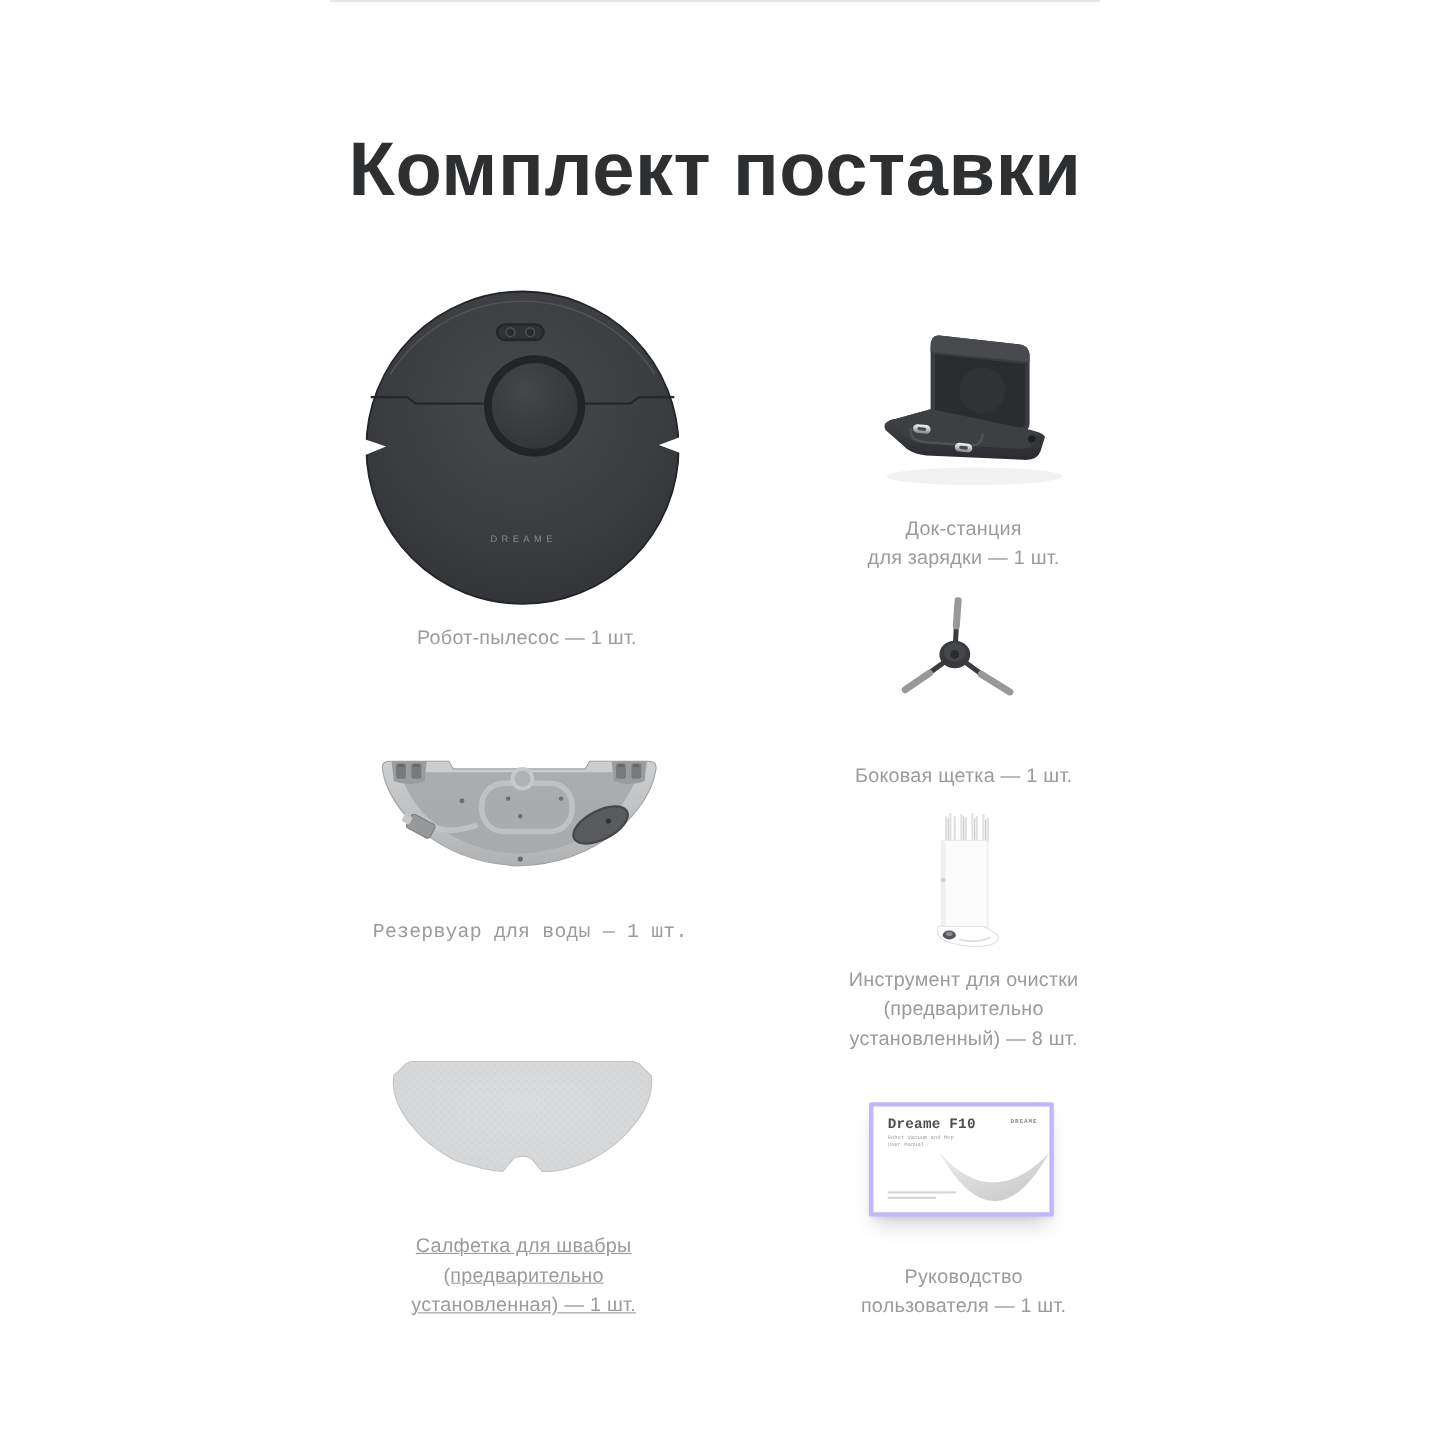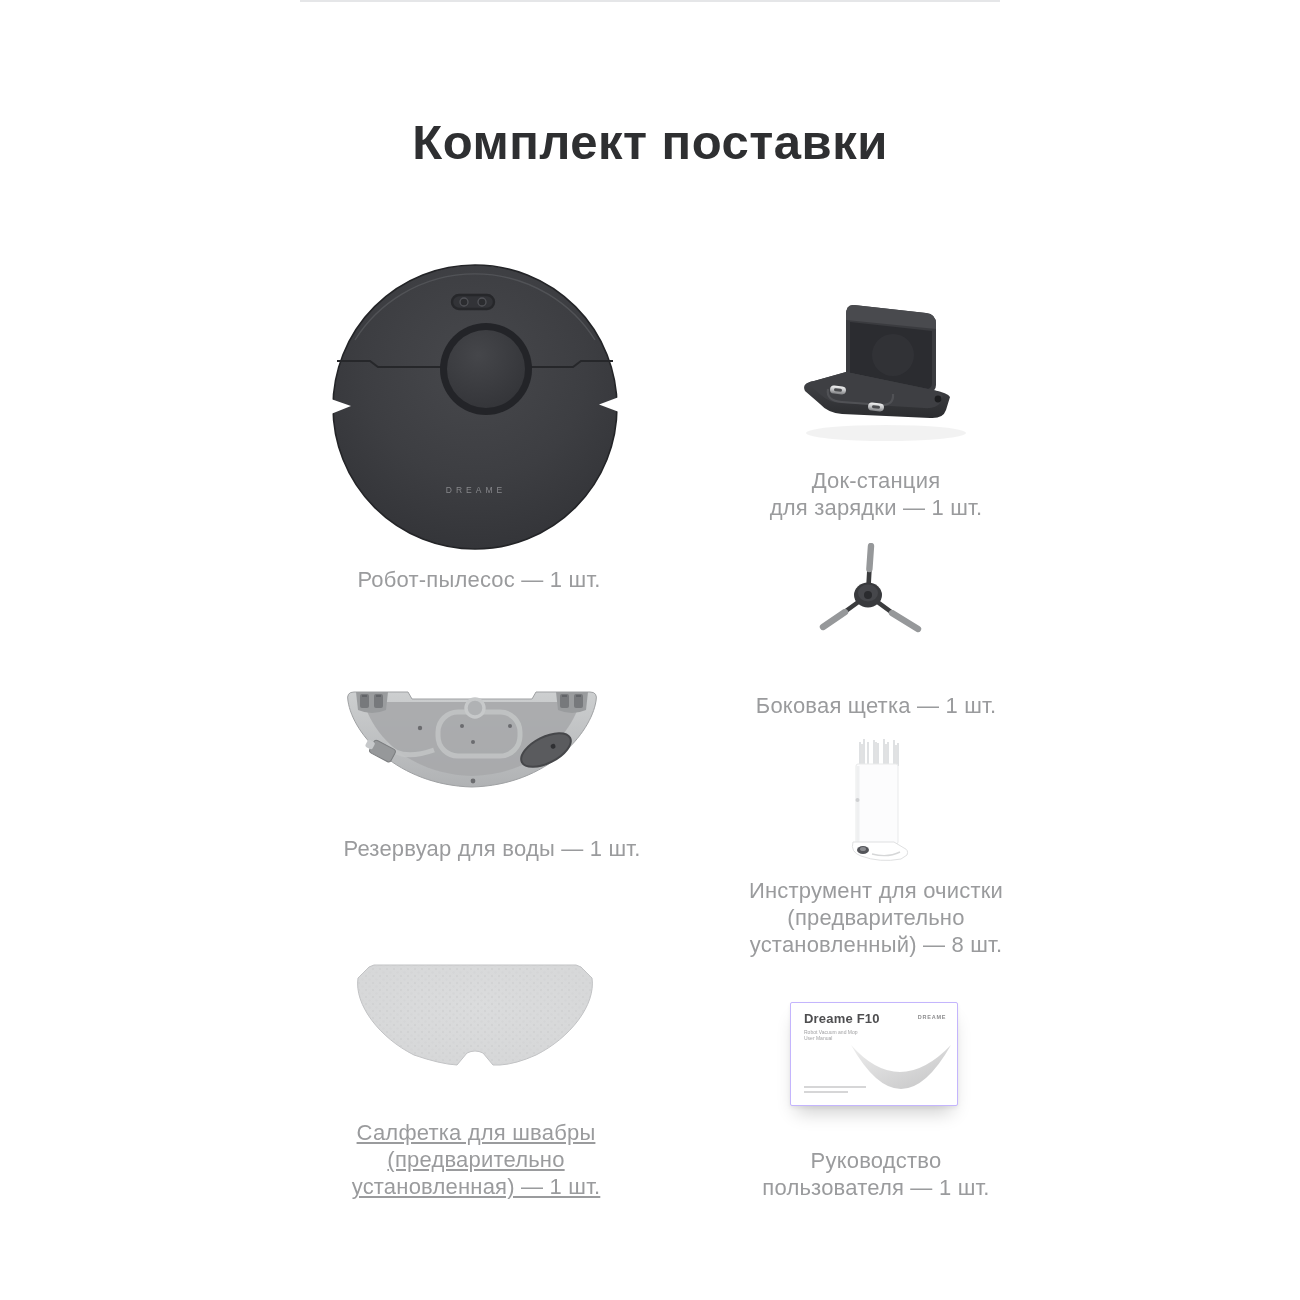--- a/index.html
+++ b/index.html
@@ -3,46 +3,47 @@
 <meta charset="utf-8">
 <style>
   html,body{margin:0;padding:0;}
   body{
     width:1300px;height:1300px;position:relative;background:#ffffff;
     font-family:"Liberation Sans","DejaVu Sans",sans-serif;overflow:hidden;
   }
   .top-edge{position:absolute;left:300px;top:0;width:700px;height:2px;background:#dfe0e2;opacity:.8;}
   .title{
     position:absolute;top:114px;left:0;width:100%;text-align:center;margin:0;
-    font-size:49px;font-weight:700;color:#2e2f31;letter-spacing:.5px;
+    font-size:69px;font-weight:700;color:#2e2f31;letter-spacing:.5px;
   }
   .art{position:absolute;}
   .art svg{display:block;width:100%;height:100%;}
   .caption{
-    position:absolute;text-align:center;color:#9a9b9d;font-size:22px;line-height:27px;
+    position:absolute;text-align:center;color:#9a9b9d;font-size:18px;line-height:27px;
     white-space:pre-line;letter-spacing:.2px;
   }
   
   .art-robot {left:330px;top:262px;width:290px;height:290px;}
   .cap-robot {left:329px;top:566px;width:300px;}
   .art-dock  {left:790px;top:293px;width:200px;height:168px;}
   .cap-dock  {left:726px;top:467px;width:300px;}
   .art-brush {left:814px;top:543px;width:115px;height:95px;}
   .cap-brush {left:726px;top:692px;width:300px;text-align:center;}
   .art-tank  {left:342px;top:686px;width:260px;height:118px;}
-  .cap-tank  {left:342px;top:835px;width:300px;}
+  .cap-tank  {left:332px;top:835px;width:300px;font-family:Liberation Mono, monospace;}
   .art-tool  {left:848px;top:736px;width:66px;height:132px;}
   .cap-tool  {left:726px;top:877px;width:300px;}
   .art-mop   {left:350px;top:960px;width:250px;height:120px;}
   .cap-mop   {left:326px;top:1119px;width:300px;text-decoration:underline;}
   
   .manual-card{
     position:absolute;left:790px;top:1002px;width:168px;height:104px;background:#ffffff;
-    border-radius:2px;border:1px solid #c4b5fd;box-sizing:border-box;
+    border-radius:2px;border:4px solid #c4b5fd;box-sizing:border-box;
     box-shadow:0 2px 4px rgba(0,0,0,.06),0 12px 18px -6px rgba(0,0,0,.20);
+    font-family:Liberation Mono, monospace;
   }
   .cap-manual{left:726px;top:1147px;width:300px;text-align:center;}
   .manual-title{position:absolute;left:13px;top:8px;font-size:13px;font-weight:700;color:#4e4e50;letter-spacing:.2px;}
   .manual-sub{position:absolute;left:13px;top:26px;font-size:10px;line-height:12px;color:#a2a2a4;
     transform:scale(.5);transform-origin:left top;white-space:pre-line;width:200px;}
   .manual-brand{position:absolute;right:11px;top:11px;font-size:11px;font-weight:700;color:#8c8c8e;
     letter-spacing:1.6px;transform:scale(.5);transform-origin:right top;}
   .manual-swoosh{position:absolute;left:0;top:0;width:168px;height:104px;}
   .manual-fineprint{position:absolute;left:13px;bottom:9px;}
   .manual-fineprint i{display:block;height:2px;background:#d6d6d7;margin-bottom:3px;}

